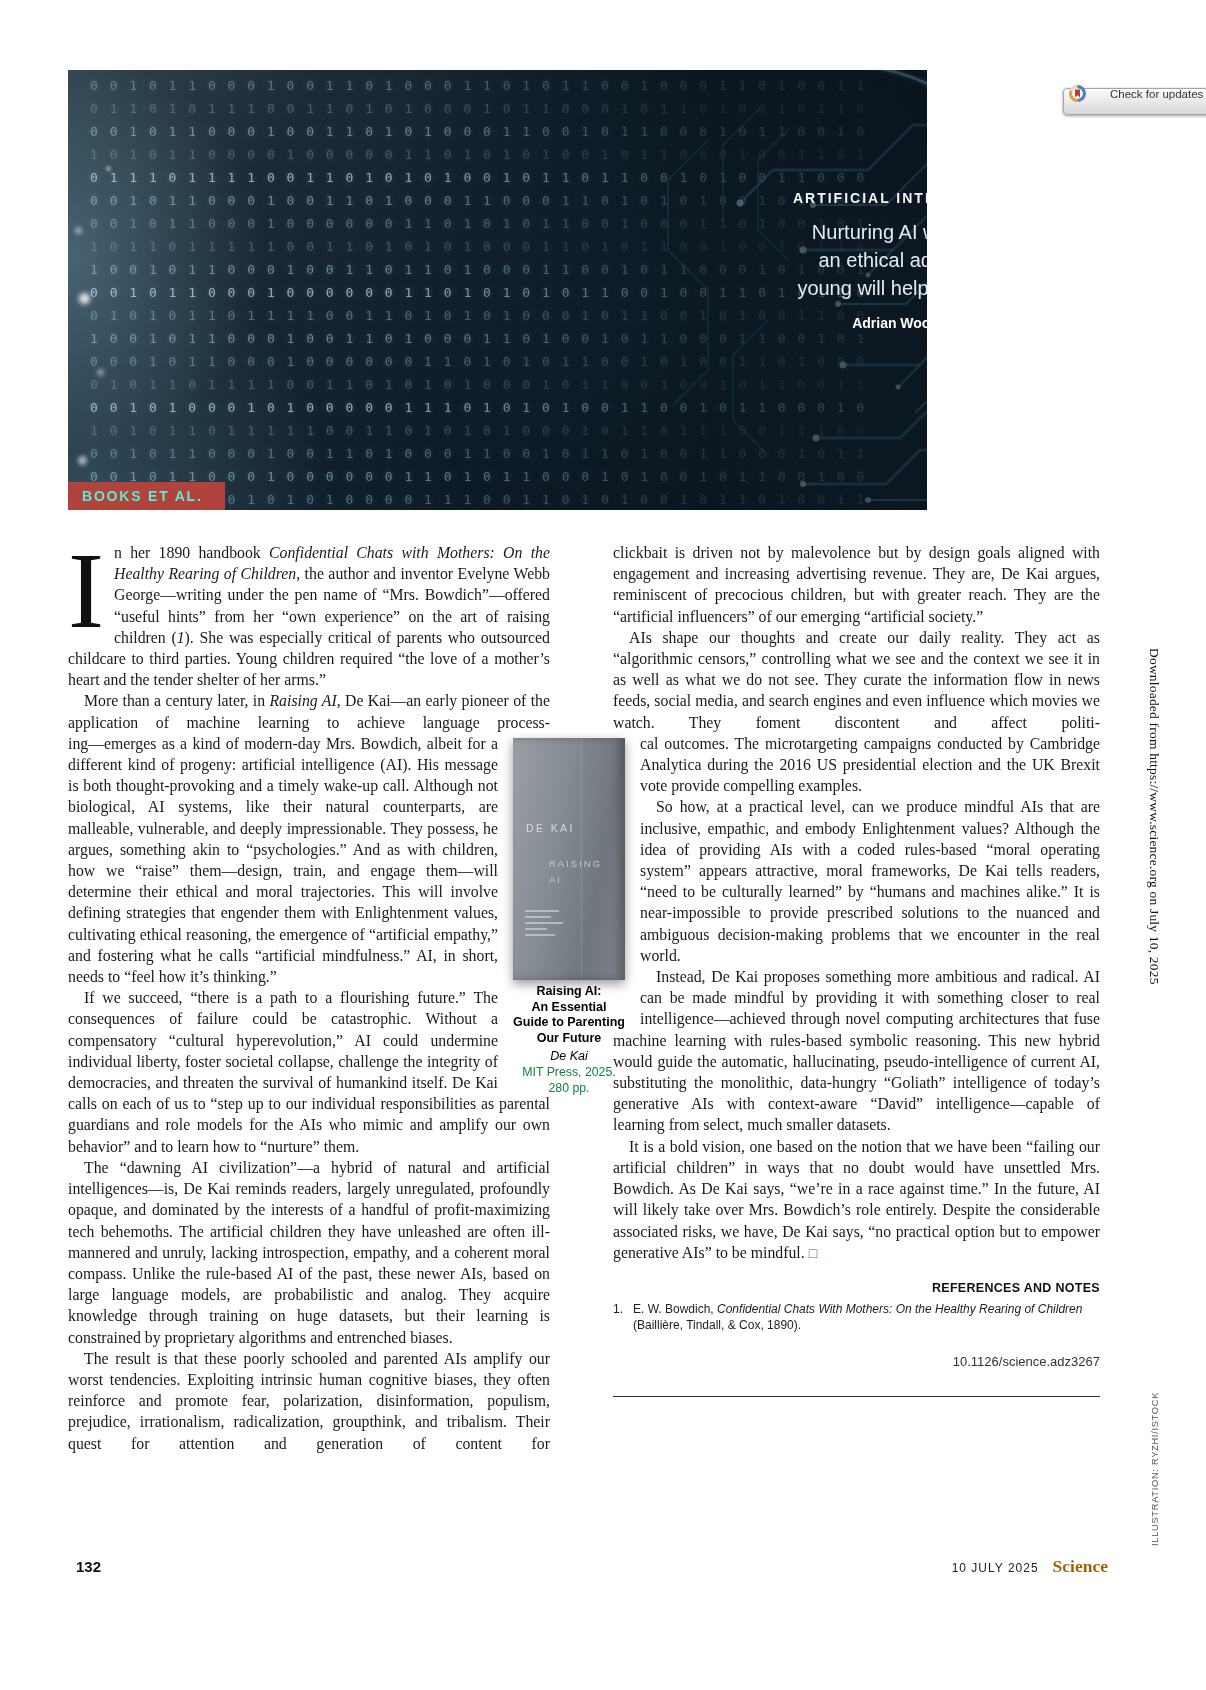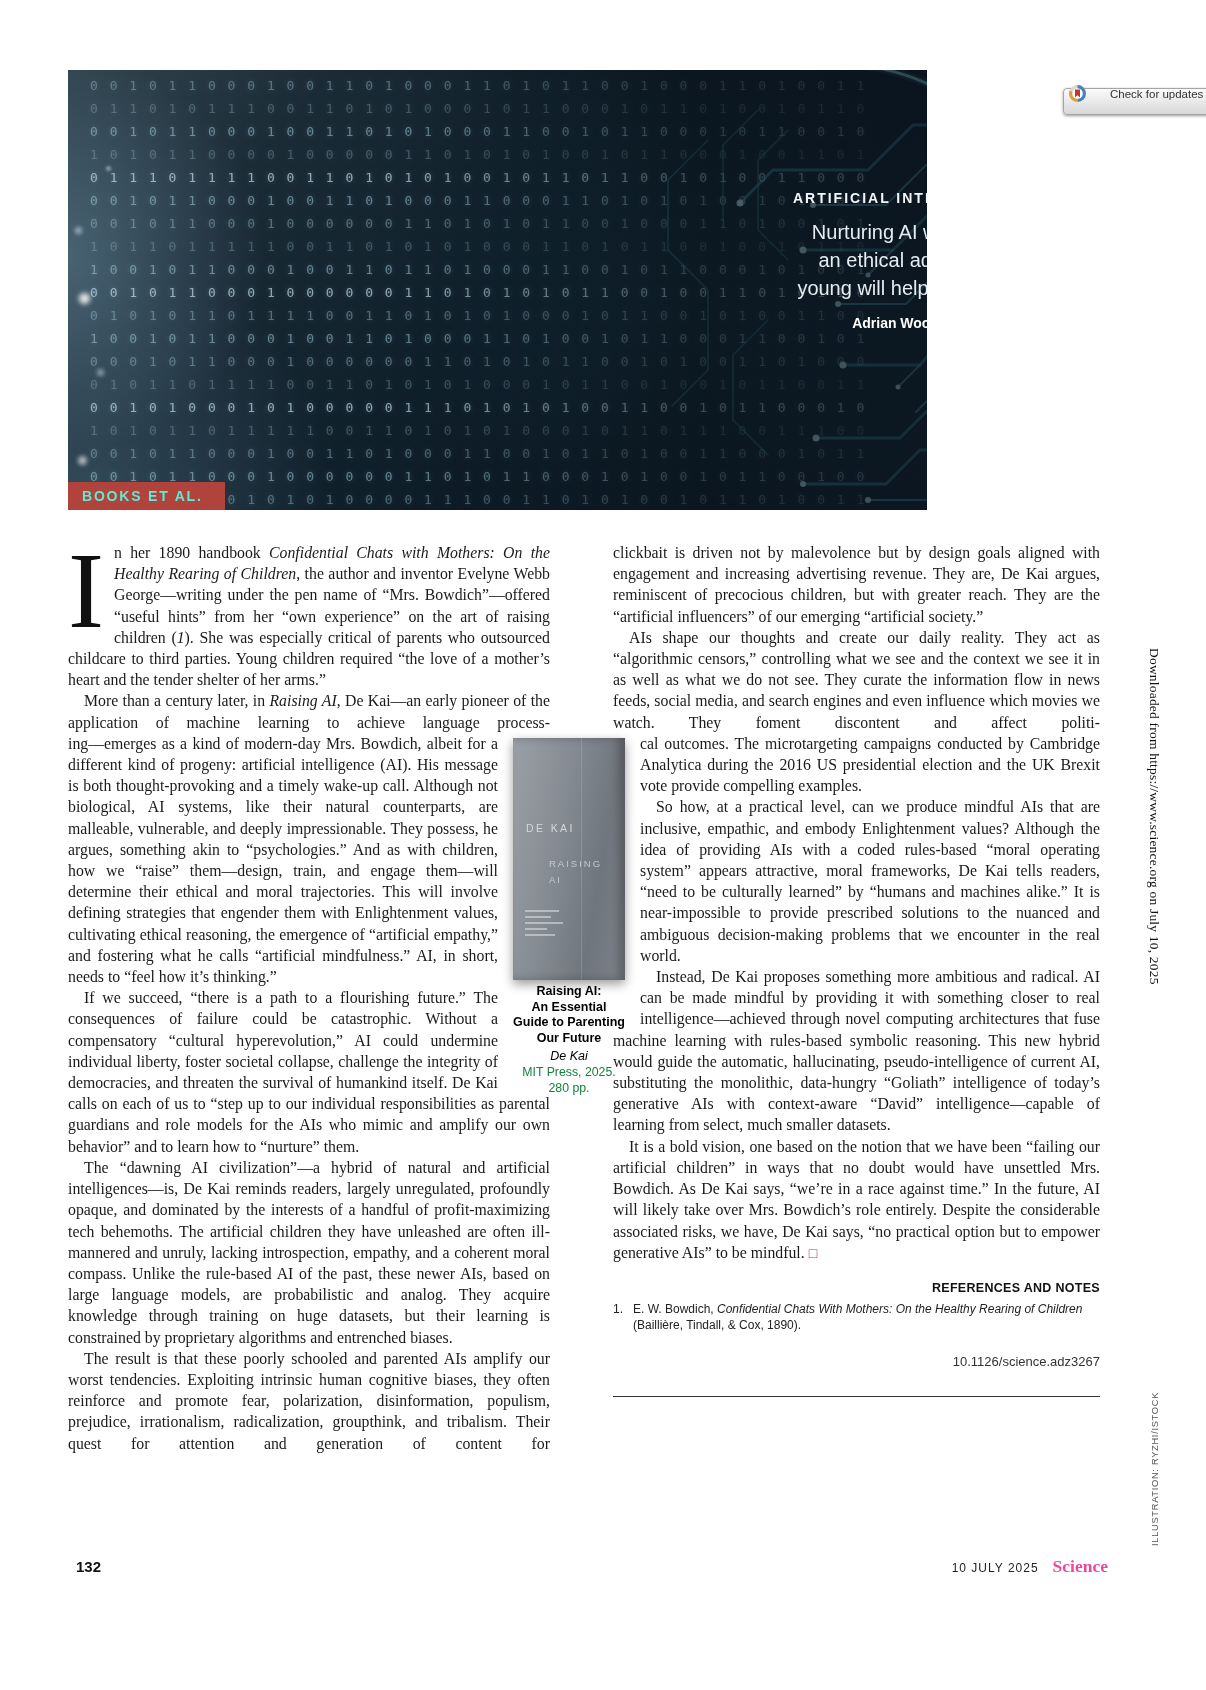--- a/index.html
+++ b/index.html
@@ -96,21 +96,21 @@
   .cap-title div{font-weight:700;font-size:12.5px;line-height:15.5px;}
   .cap-author{font-style:italic;font-size:12.5px;line-height:17px;margin-top:2px;}
   .cap-pub,.cap-pages{font-size:12.3px;line-height:15.5px;color:#15803d;}
 
   
   .footer{position:absolute;left:76px;top:1556px;width:1032px;display:flex;
         justify-content:space-between;align-items:center;}
   .page-num{font-family:"Liberation Sans",sans-serif;font-weight:700;font-size:15px;color:#111;}
   .f-date{font-family:"Liberation Sans",sans-serif;font-size:12px;letter-spacing:1px;color:#222;}
   .f-journal{font-family:"Liberation Serif",serif;font-weight:700;font-size:17.5px;
-        margin-left:14px;color:#ec4899;}
+        margin-left:14px;color:#a16207;}
 
   
   .v-download{position:absolute;left:1146px;top:648px;height:414px;
         writing-mode:vertical-rl;font-family:"Liberation Serif",serif;font-size:13.5px;
         letter-spacing:.2px;color:#111;white-space:nowrap;}
   .v-credit{position:absolute;left:1150px;top:1396px;height:150px;
         writing-mode:vertical-rl;transform:rotate(180deg);
         font-family:"Liberation Sans",sans-serif;font-size:9.3px;letter-spacing:.7px;
         color:#555;white-space:nowrap;}
 </style>

